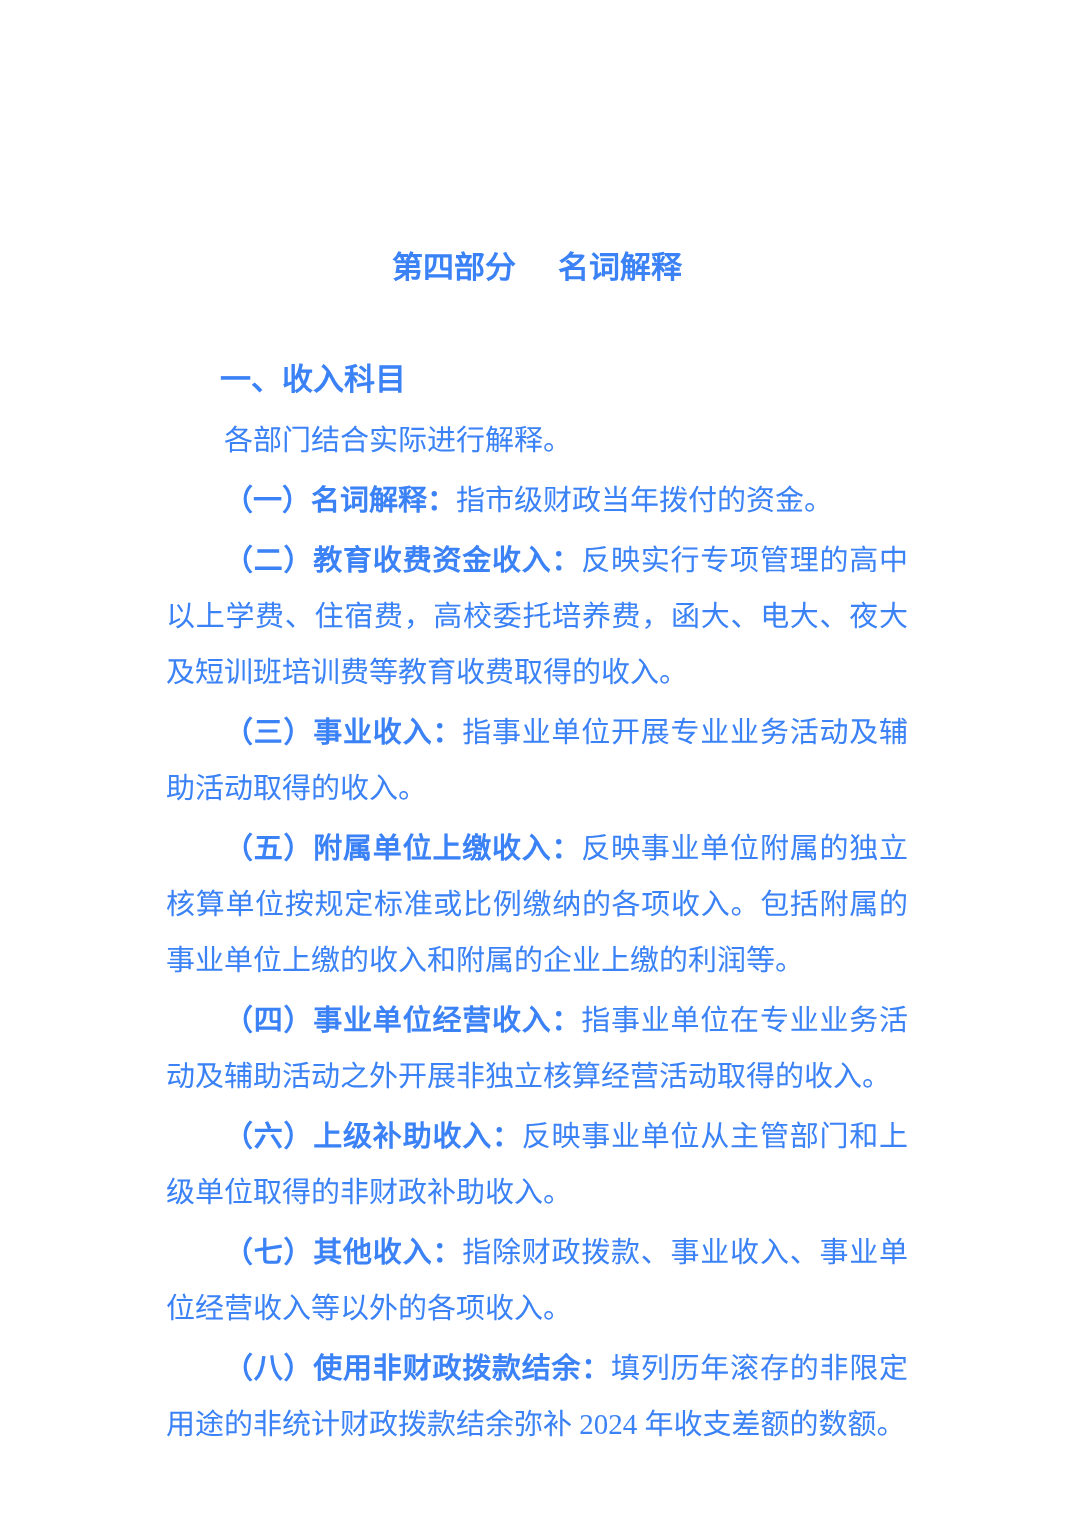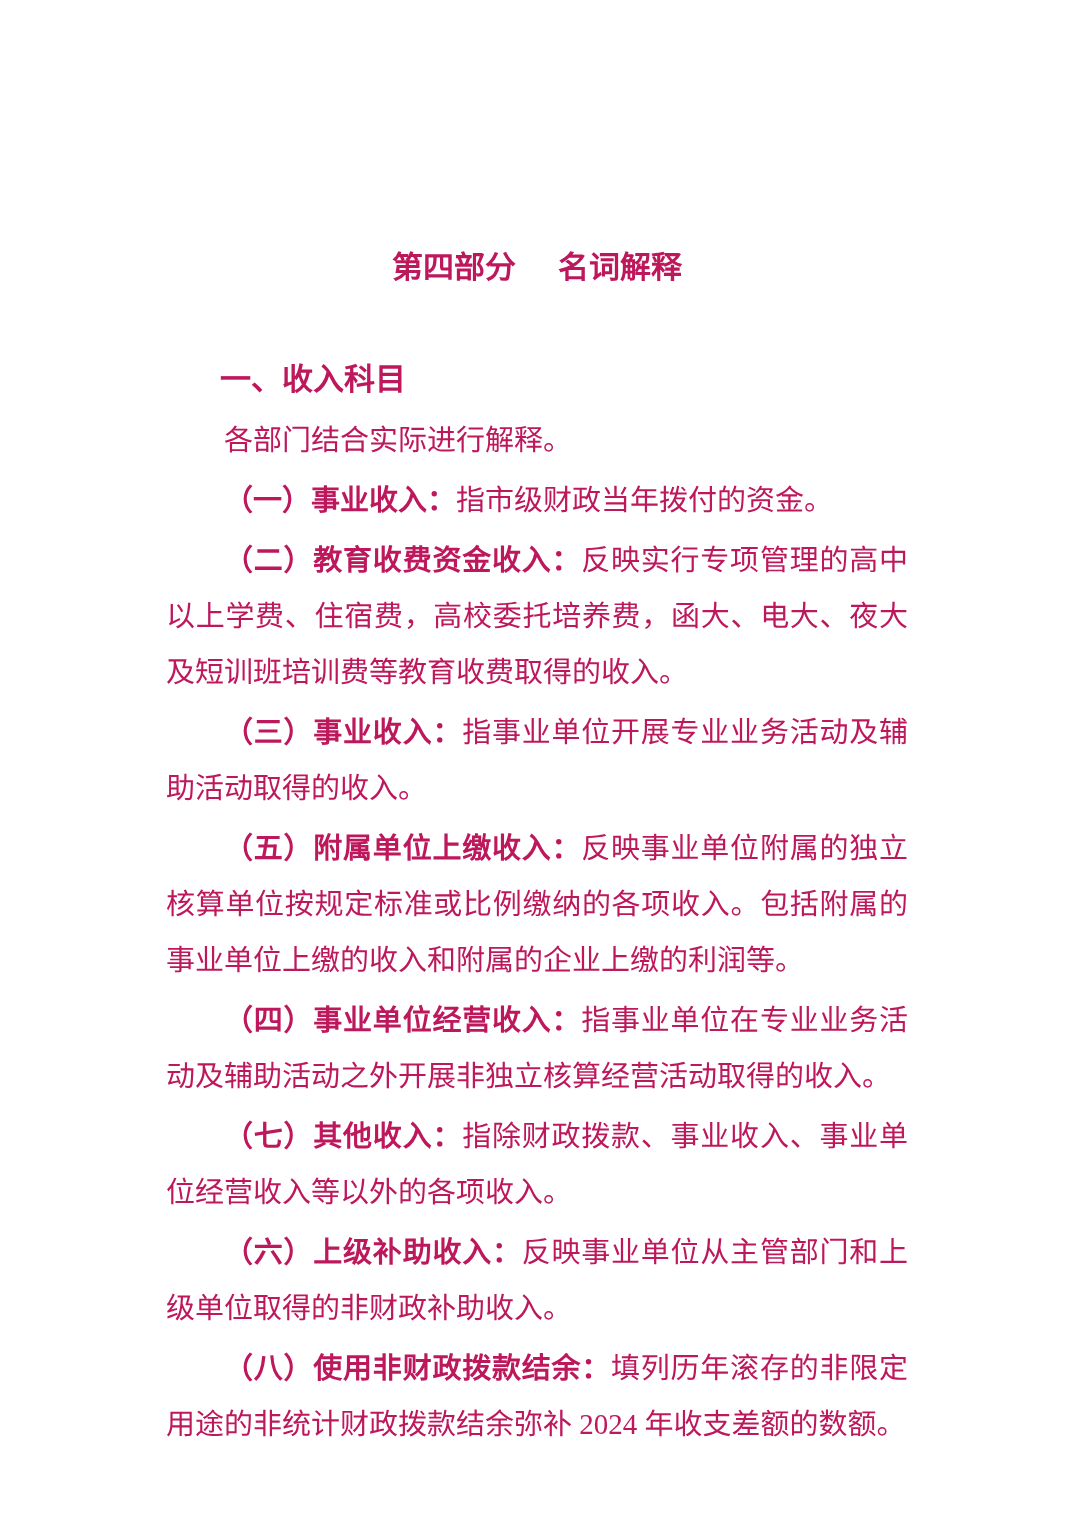--- a/index.html
+++ b/index.html
@@ -5,21 +5,21 @@
   html, body {
     margin: 0;
     padding: 0;
     background: #ffffff;
   }
   .page {
     position: relative;
     width: 1074px;
     height: 1520px;
     background: #ffffff;
-    color: #be185d;
+    color: #3b82f6;
     overflow: hidden;
   }
   .content {
     position: absolute;
     top: 240px;
     left: 162px;
     width: 750px;
   }
   .doc-title {
     margin: 0;
@@ -65,31 +65,31 @@
 
     <h1 class="doc-title"><span class="part1">第四部分</span><span class="part2">名词解释</span></h1>
 
     <div class="blank-line"></div>
 
     <h2 class="section-heading">一、收入科目</h2>
 
     <p class="para">各部门结合实际进行解释。</p>
 
     <div>
-  <p class="para"><span class="label">（一）事业收入：</span><span class="text">指市级财政当年拨付的资金。</span></p>
+  <p class="para"><span class="label">（一）名词解释：</span><span class="text">指市级财政当年拨付的资金。</span></p>
 
   <p class="para"><span class="label">（二）教育收费资金收入：</span><span class="text">反映实行专项管理的高中以上学费、住宿费，高校委托培养费，函大、电大、夜大及短训班培训费等教育收费取得的收入。</span></p>
 
   <p class="para"><span class="label">（三）事业收入：</span><span class="text">指事业单位开展专业业务活动及辅助活动取得的收入。</span></p>
 
   <p class="para"><span class="label">（五）附属单位上缴收入：</span><span class="text">反映事业单位附属的独立核算单位按规定标准或比例缴纳的各项收入。包括附属的事业单位上缴的收入和附属的企业上缴的利润等。</span></p>
 
   <p class="para"><span class="label">（四）事业单位经营收入：</span><span class="text">指事业单位在专业业务活动及辅助活动之外开展非独立核算经营活动取得的收入。</span></p>
 
+  <p class="para"><span class="label">（六）上级补助收入：</span><span class="text">反映事业单位从主管部门和上级单位取得的非财政补助收入。</span></p>
+
   <p class="para"><span class="label">（七）其他收入：</span><span class="text">指除财政拨款、事业收入、事业单位经营收入等以外的各项收入。</span></p>
-
-  <p class="para"><span class="label">（六）上级补助收入：</span><span class="text">反映事业单位从主管部门和上级单位取得的非财政补助收入。</span></p>
 
   <p class="para"><span class="label">（八）使用非财政拨款结余：</span><span class="text">填列历年滚存的非限定用途的非统计财政拨款结余弥补 2024 年收支差额的数额。</span></p>
 </div>
 
   </div>
 </div>
 
 </body></html>

